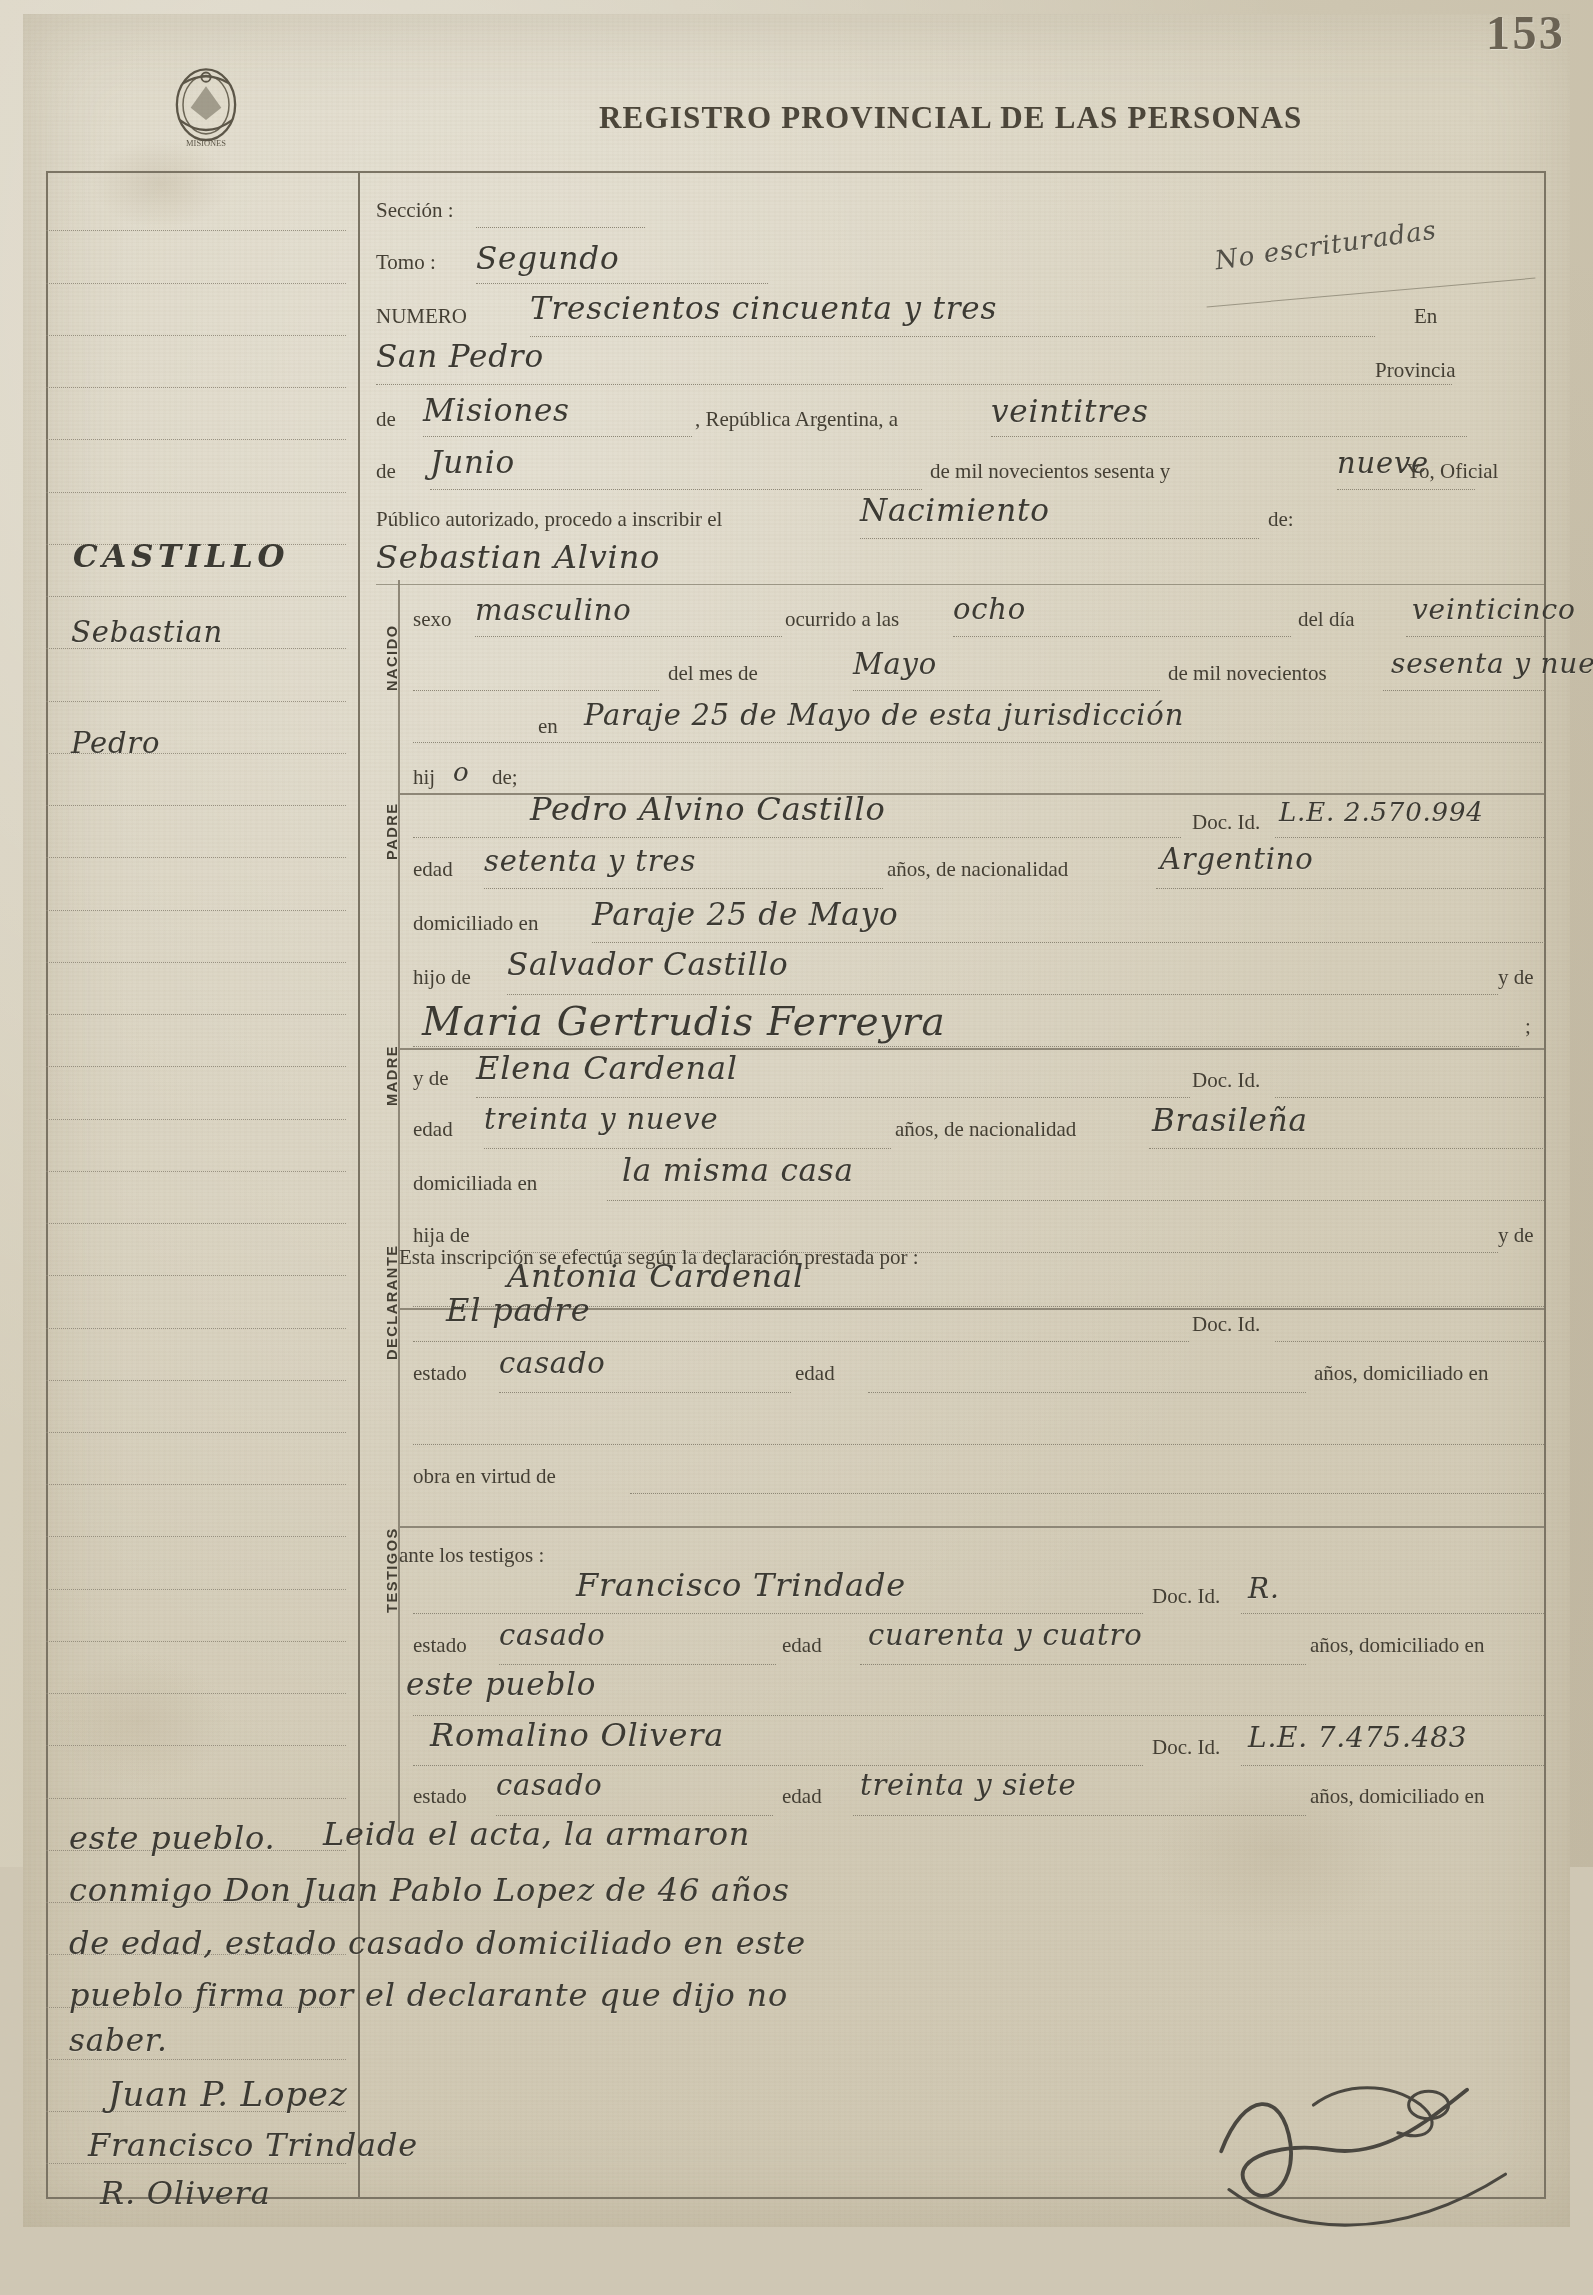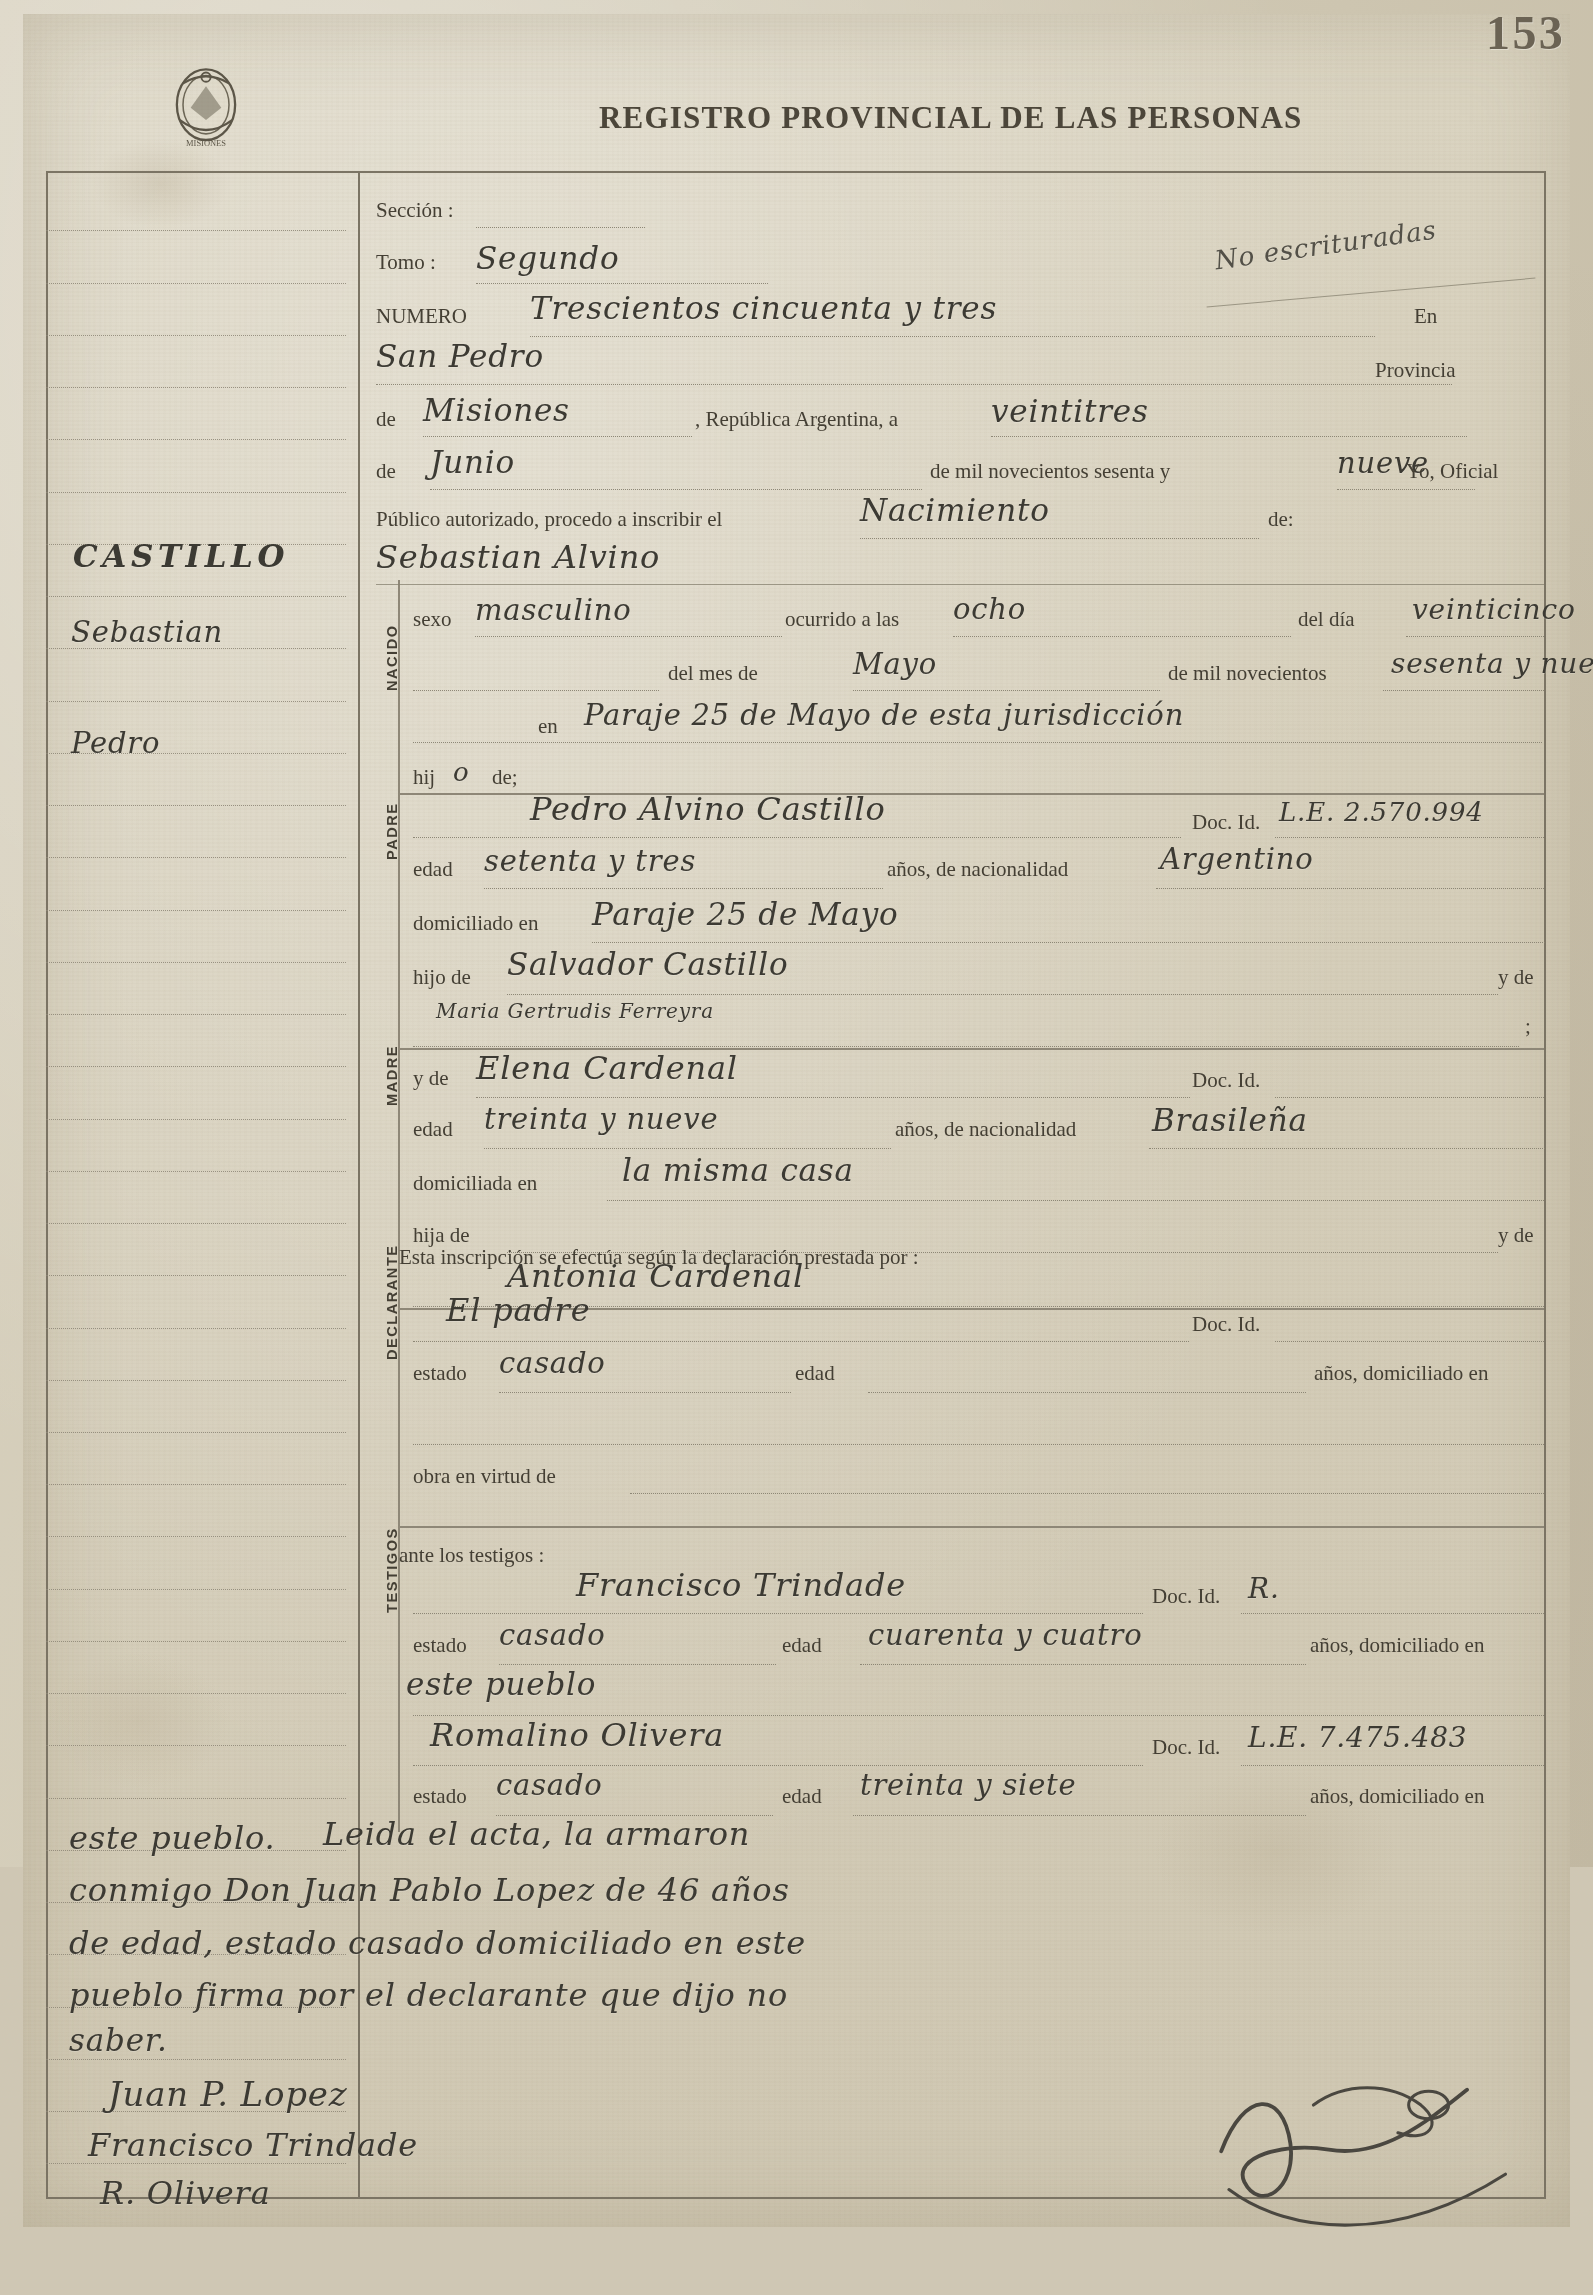--- a/index.html
+++ b/index.html
@@ -294,21 +294,21 @@
 
   <div class="plabel" style="left:413px;top:911px;">domiciliado en</div>
   <div class="hw" style="left:592px;top:896px;font-size:31px;">Paraje 25 de Mayo</div>
   <div class="fdot" style="left:592px;top:942px;width:953px;"></div>
 
   <div class="plabel" style="left:413px;top:965px;">hijo de</div>
   <div class="hw" style="left:507px;top:946px;font-size:31px;">Salvador Castillo</div>
   <div class="fdot" style="left:507px;top:994px;width:991px;"></div>
   <div class="plabel" style="left:1498px;top:965px;">y de</div>
 
-  <div class="hw" style="left:436px;top:999px;font-size:20px;">Maria Gertrudis Ferreyra</div>
+  <div class="hw" style="left:422px;top:999px;font-size:39px;">Maria Gertrudis Ferreyra</div>
   <div class="fdot" style="left:413px;top:1046px;width:1106px;"></div>
   <div class="plabel" style="left:1525px;top:1014px;">;</div>
 
   <div class="hline thin" style="left:398px;top:1048px;width:1146px;height:1.5px;background:#8e8777;"></div>
   <div class="vlabel" style="left:384px;top:1106px;">MADRE</div>
 
   <div class="plabel" style="left:413px;top:1066px;">y de</div>
   <div class="hw" style="left:476px;top:1049px;font-size:32px;">Elena Cardenal</div>
   <div class="fdot" style="left:476px;top:1097px;width:714px;"></div>
   <div class="plabel" style="left:1192px;top:1068px;">Doc. Id.</div>

